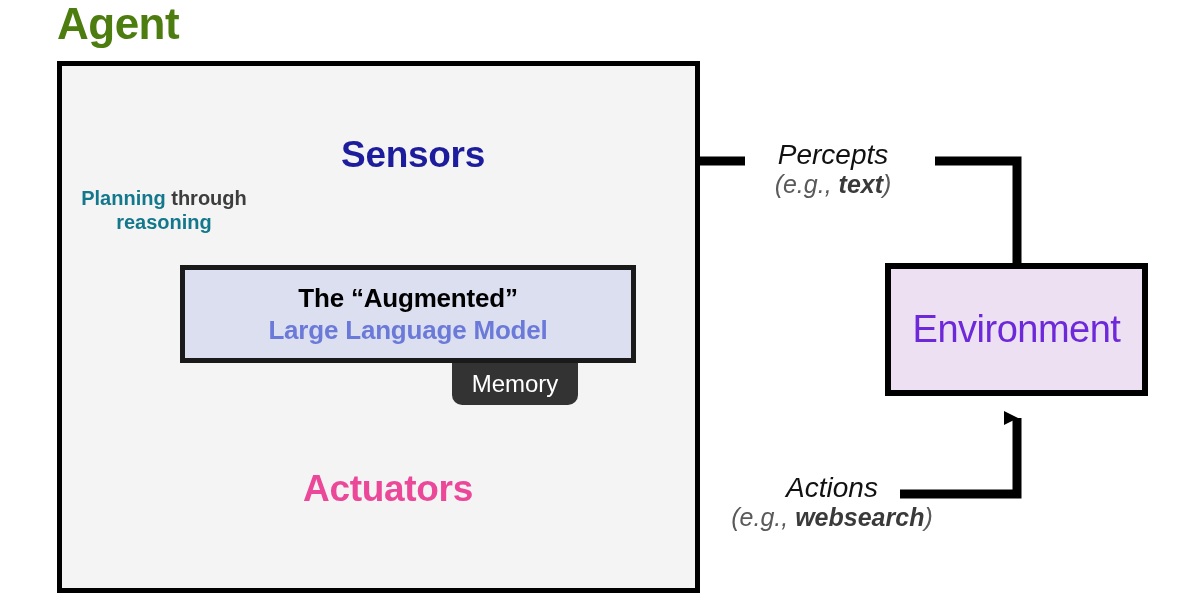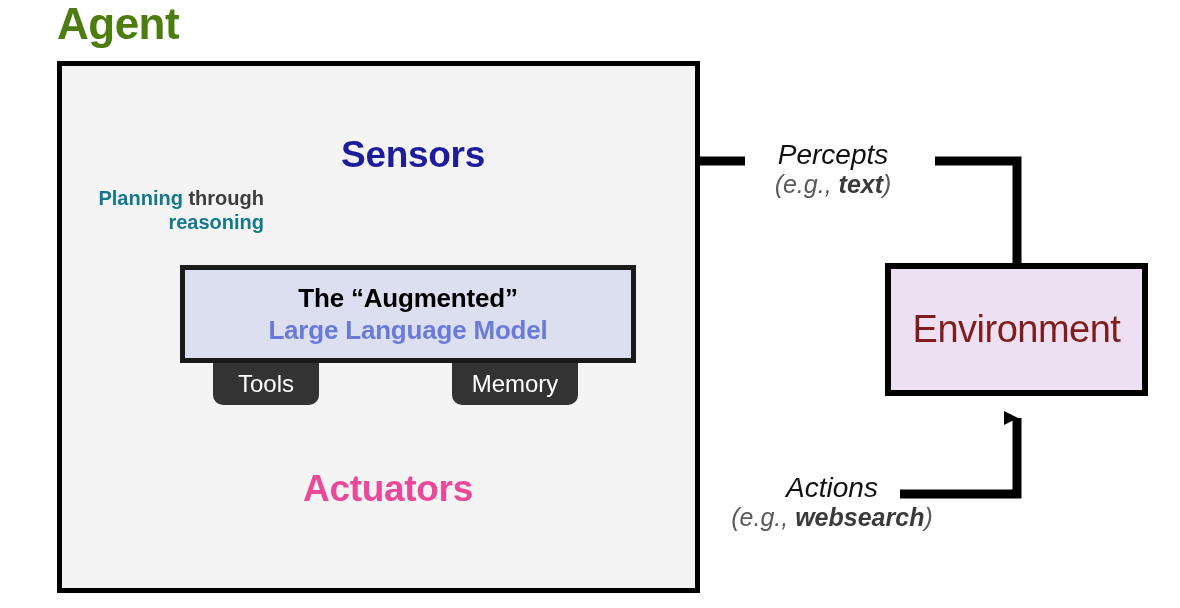--- a/index.html
+++ b/index.html
@@ -64,21 +64,21 @@
     letter-spacing: -0.3px;
     line-height: 1;
   }
 
   
   .planning-note {
     position: absolute;
     left: 64px;
     top: 186px;
     width: 200px;
-    text-align: right;
+    text-align: center;
     font-size: 20px;
     font-weight: bold;
     line-height: 1.22;
   }
   .planning-note .kw { color: #13788c; }
   .planning-note .pl { color: #3d3d3d; }
 
   
   .llm-box {
     position: absolute;
@@ -135,21 +135,21 @@
     height: 133px;
     background: #ece0f2;
     border: 6px solid #000000;
     box-sizing: border-box;
     display: flex;
     align-items: center;
     justify-content: center;
   }
   .env-label {
     font-size: 38px;
-    color: #7f1d1d;
+    color: #6d28d9;
     letter-spacing: -0.5px;
   }
 
   
   .edge-label {
     position: absolute;
     text-align: center;
     font-style: italic;
     line-height: 1.12;
   }
@@ -233,23 +233,20 @@
   <div class="planning-note">
     <span class="kw">Planning</span><span class="pl"> through</span><br>
     <span class="kw">reasoning</span>
   </div>
 
   <div class="llm-box">
     <div class="llm-line1">The “Augmented”</div>
     <div class="llm-line2">Large Language Model</div>
   </div>
 
-  <div class="tab tab-tools">
-    <span>Tools</span>
-  </div>
 
   <div class="tab tab-memory">
     <span>Memory</span>
   </div>
 
   <div class="env-box">
     <span class="env-label">Environment</span>
   </div>
 
   <div class="edge-label actions-label">

